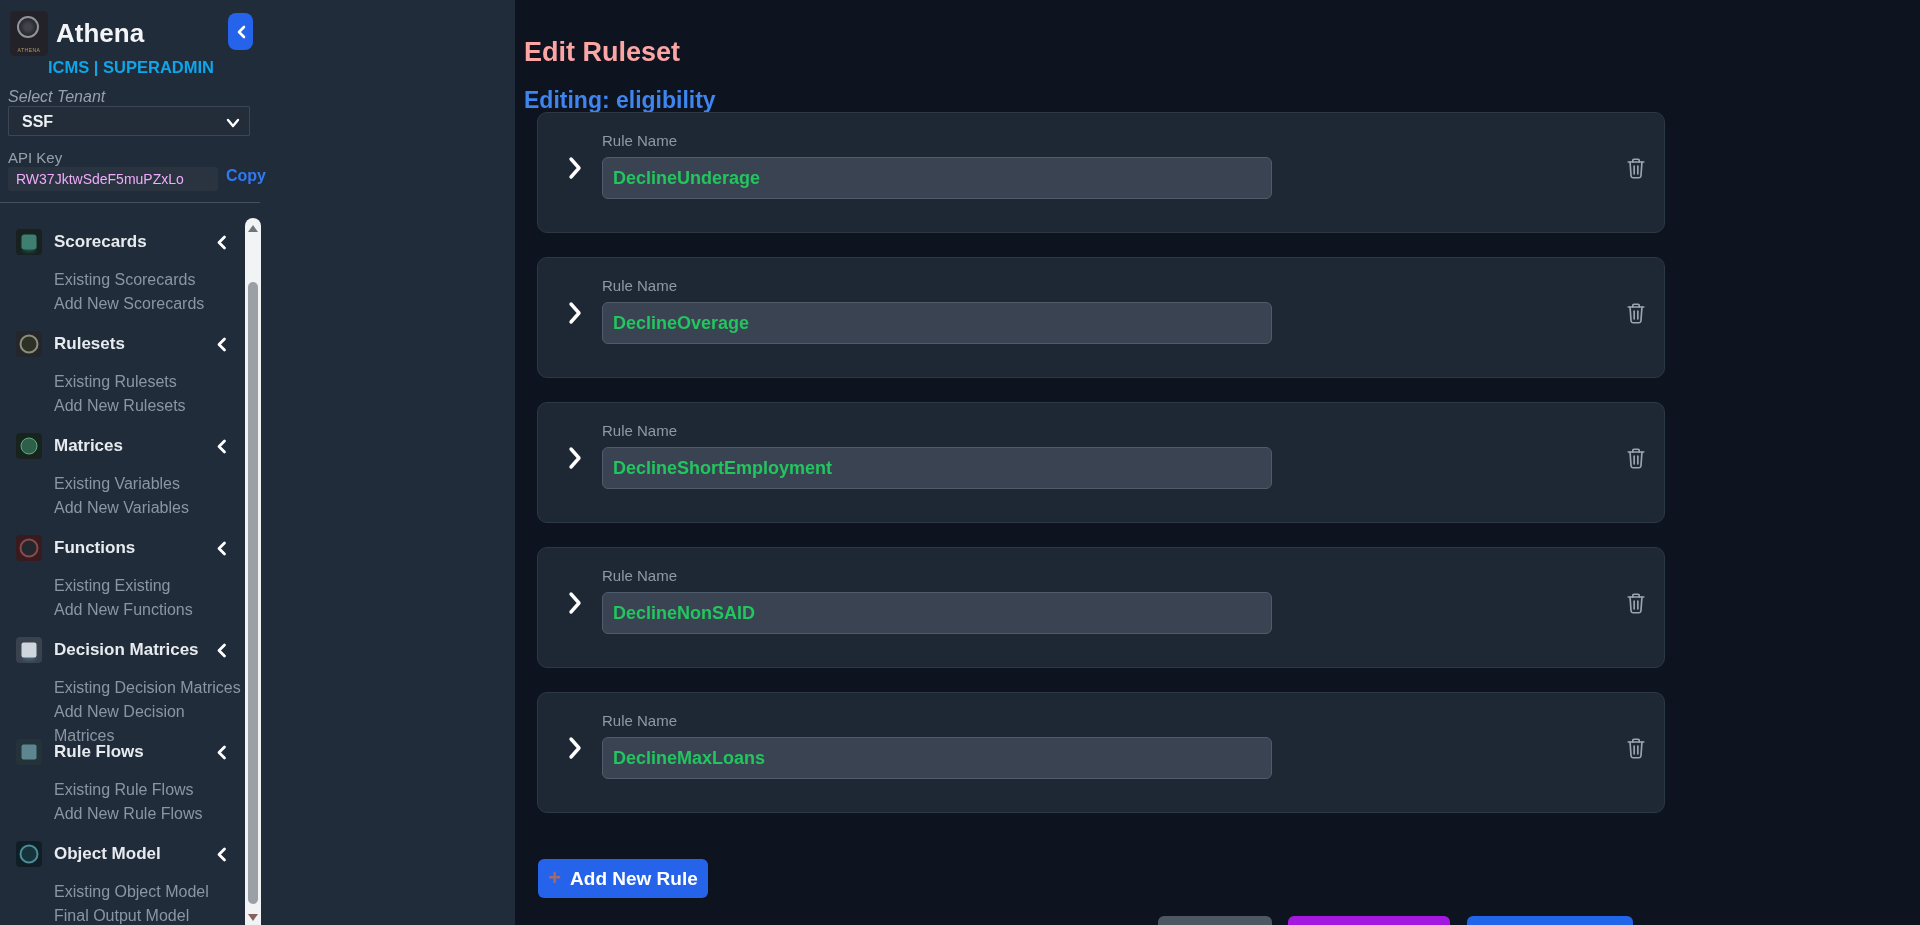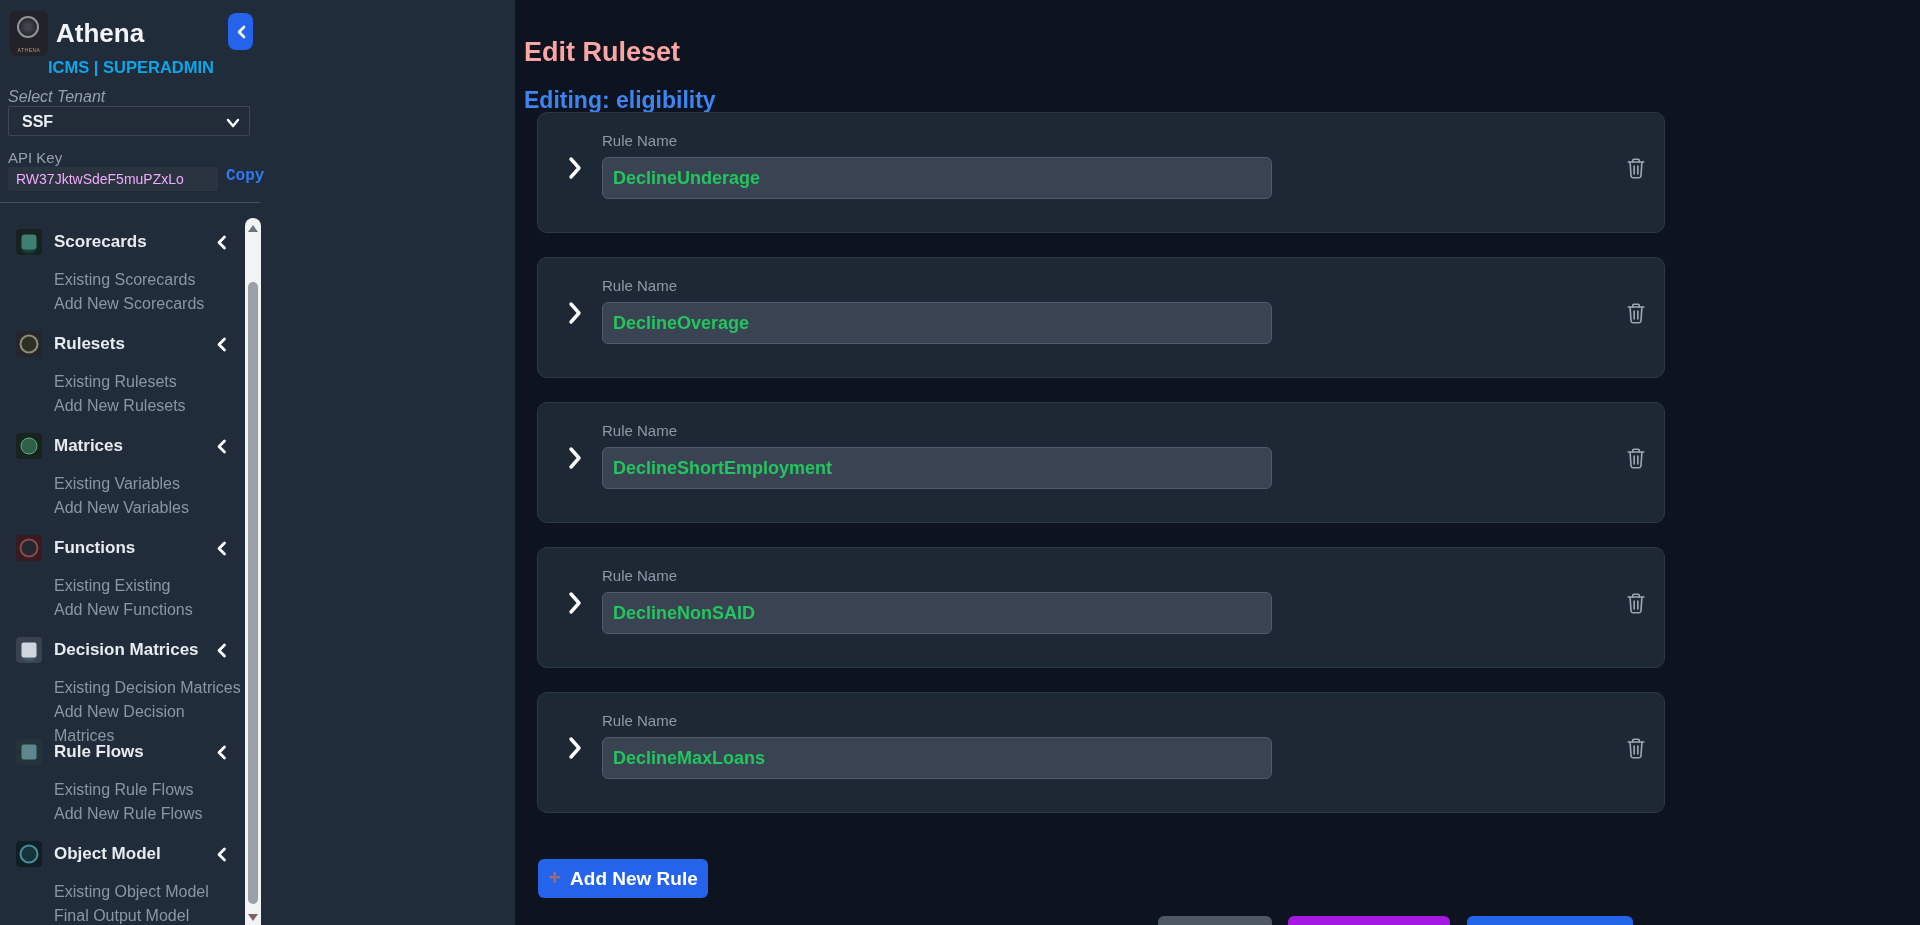--- a/index.html
+++ b/index.html
@@ -19,21 +19,21 @@
   .subtitle{position:absolute;left:0;top:58px;width:262px;text-align:center;font-size:16.5px;font-weight:bold;color:#0ea5e9;}
   .tenant-label{position:absolute;left:8px;top:88px;font-size:16px;font-style:italic;color:#96a0ab;}
   .tenant-select-wrap{position:absolute;left:8px;top:106px;width:242px;height:30px;}
   .tenant-select{width:100%;height:100%;appearance:none;-webkit-appearance:none;background:#232c39;color:#eef1f4;
     border:1px solid #3c4656;border-radius:1px;font-size:16px;font-weight:bold;padding:0 0 0 13px;
     font-family:"Liberation Sans",sans-serif;}
   .tenant-arrow{position:absolute;right:10px;top:8px;pointer-events:none;}
   .api-label{position:absolute;left:8px;top:149px;font-size:15px;color:#96a0ab;}
   .api-input{position:absolute;left:8px;top:167px;width:210px;height:24px;background:#2a3340;border:none;border-radius:3px;
     color:#f0abfc;font-size:14px;padding:0 8px;font-family:"Liberation Sans",sans-serif;}
-  .copy-link{position:absolute;left:226px;top:167px;font-size:16px;font-weight:bold;color:#3179f0;cursor:pointer;font-family:Liberation Mono, monospace;}
+  .copy-link{position:absolute;left:226px;top:167px;font-size:16px;font-weight:bold;color:#3179f0;cursor:pointer;}
   .side-divider{position:absolute;left:0;top:202px;width:260px;height:1px;background:#46505e;}
 
   .nav{position:absolute;left:0;top:228px;width:245px;}
   .nav-section{margin-bottom:14px;}
   .nav-header{display:flex;align-items:center;height:28px;padding:0 18px 0 16px;cursor:pointer;}
   .nav-icon{width:26px;height:26px;border-radius:4px;position:relative;flex:none;}
   .nav-icon::after{content:'';position:absolute;left:50%;top:50%;transform:translate(-50%,-50%);
     width:15px;height:15px;border-radius:50%;}
   .icon-0{background:#24262c;} .icon-0::after{border:2px solid #8b8f7c;background:#2e3026;}
   .icon-1{background:#17211f;} .icon-1::after{background:#3f7f72;border-radius:3px;box-shadow:0 4px 4px -2px #2dd4bf55;}

